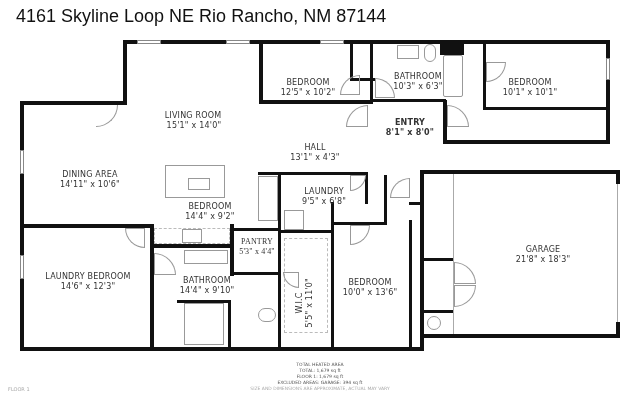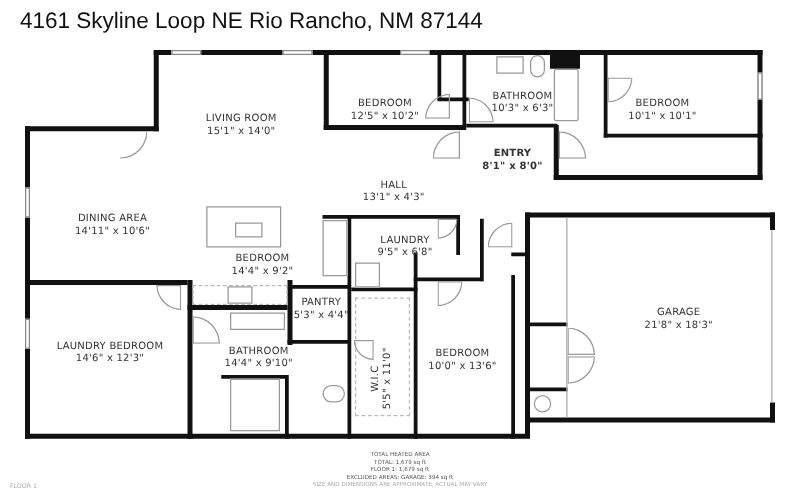--- a/index.html
+++ b/index.html
@@ -100,21 +100,21 @@
   <div class="door" style="left:346px;top:105px;width:22px;height:22px;border-radius:22px 0 0 0;"></div>
   <div class="door" style="left:486px;top:62px;width:20px;height:20px;border-radius:0 0 20px 0;"></div>
   <div class="door" style="left:447px;top:105px;width:22px;height:22px;border-radius:0 22px 0 0;"></div>
   <div class="door" style="left:390px;top:178px;width:20px;height:20px;border-radius:20px 0 0 0;"></div>
   <div class="door" style="left:350px;top:175px;width:16px;height:16px;border-radius:0 0 16px 0;"></div>
   <div class="door" style="left:350px;top:225px;width:20px;height:20px;border-radius:0 0 20px 0;"></div>
   <div class="door" style="left:283px;top:272px;width:16px;height:16px;border-radius:0 0 0 16px;"></div>
   <div class="door" style="left:454px;top:262px;width:22px;height:22px;border-radius:0 22px 0 0;"></div>
   <div class="door" style="left:454px;top:285px;width:22px;height:22px;border-radius:0 0 22px 0;"></div>
 
-  <div class="lbl" style="left:193px;top:90px;">
+  <div class="lbl" style="left:193px;top:111px;text-align:right;">
     <div>LIVING ROOM</div>
     <div>15'1" x 14'0"</div>
   </div>
   <div class="lbl" style="left:90px;top:170px;">
     <div>DINING AREA</div>
     <div>14'11" x 10'6"</div>
   </div>
   <div class="lbl" style="left:210px;top:202px;">
     <div>BEDROOM</div>
     <div>14'4" x 9'2"</div>
@@ -136,21 +136,21 @@
     <div>10'1" x 10'1"</div>
   </div>
   <div class="lbl" style="left:410px;top:118px;font-weight:bold;">
     <div>ENTRY</div>
     <div>8'1" x 8'0"</div>
   </div>
   <div class="lbl" style="left:324px;top:187px;">
     <div>LAUNDRY</div>
     <div>9'5" x 6'8"</div>
   </div>
-  <div class="lbl" style="left:257px;top:237px;">
+  <div class="lbl" style="left:257px;top:237px;font-family:Liberation Serif, serif;">
     <div>PANTRY</div>
     <div>5'3" x 4'4"</div>
   </div>
   <div class="lbl" style="left:88px;top:272px;">
     <div>LAUNDRY BEDROOM</div>
     <div>14'6" x 12'3"</div>
   </div>
   <div class="lbl" style="left:207px;top:276px;">
     <div>BATHROOM</div>
     <div>14'4" x 9'10"</div>

